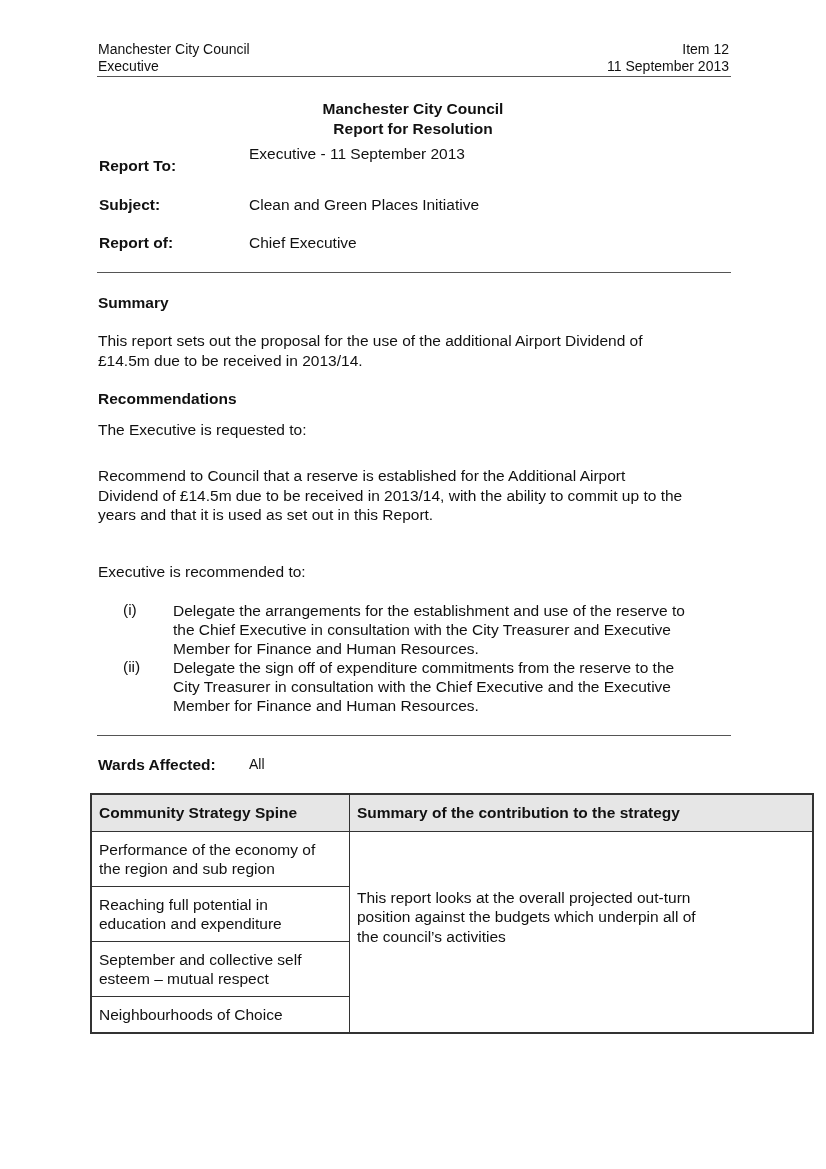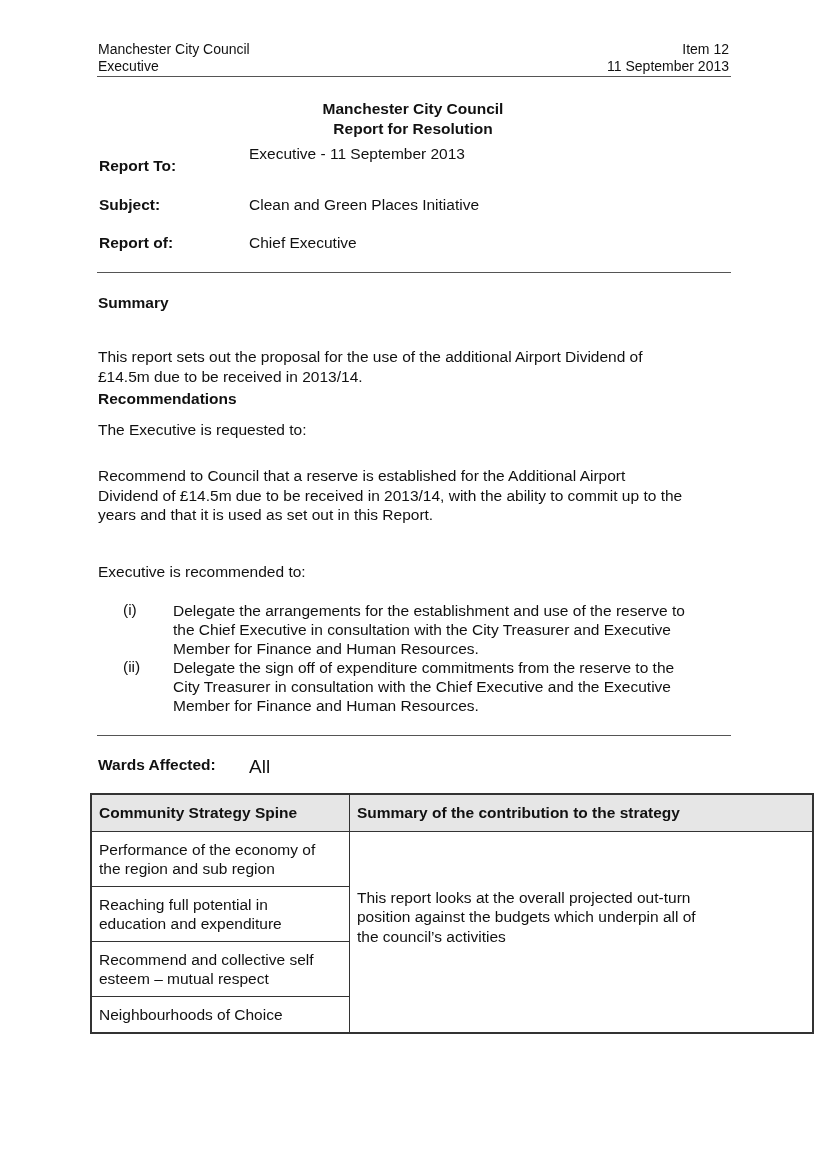--- a/index.html
+++ b/index.html
@@ -54,21 +54,21 @@
 
 <div class="abs meta-label" style="top:157px;">Report To:</div>
 <div class="abs meta-value" style="top:145px;">Executive - 11 September 2013</div>
 <div class="abs meta-label" style="top:196px;">Subject:</div>
 <div class="abs meta-value" style="top:196px;">Clean and Green Places Initiative</div>
 <div class="abs meta-label" style="top:234px;">Report of:</div>
 <div class="abs meta-value" style="top:234px;">Chief Executive</div>
 <div class="rule" style="top:272px;"></div>
 
 <div class="abs h" style="top:294px;">Summary</div>
-<div class="abs p" style="top:347px;">
+<div class="abs p" style="top:331px;">
   <div>This report sets out the proposal for the use of the additional Airport Dividend of</div>
   <div>£14.5m due to be received in 2013/14.</div>
 </div>
 
 <div class="abs h" style="top:390px;">Recommendations</div>
 <div class="abs p" style="top:420px;">The Executive is requested to:</div>
 <div class="abs p" style="top:466px;">
   <div>Recommend to Council that a reserve is established for the Additional Airport</div>
   <div>Dividend of £14.5m due to be received in 2013/14, with the ability to commit up to the</div>
   <div>years and that it is used as set out in this Report.</div>
@@ -85,21 +85,21 @@
 <div class="abs li-num" style="left:123px; top:658px;">(ii)</div>
 <div class="abs li-text" style="top:658px;">
   <div>Delegate the sign off of expenditure commitments from the reserve to the</div>
   <div>City Treasurer in consultation with the Chief Executive and the Executive</div>
   <div>Member for Finance and Human Resources.</div>
 </div>
 
 <div class="rule" style="top:735px;"></div>
 
 <div class="abs h" style="top:756px;">Wards Affected:</div>
-<div class="abs" style="left:249px; top:756px; font-size:19px;">All</div>
+<div class="abs" style="left:249px; top:756px; font-size:14px;">All</div>
 
 <table class="strategy">
   <thead>
     <tr>
       <th class="c1">Community Strategy Spine</th>
       <th>Summary of the contribution to the strategy</th>
     </tr>
   </thead>
   <tbody>
     <tr>
@@ -116,21 +116,21 @@
       </td>
     </tr>
     <tr>
       <td class="left">
         <div>Reaching full potential in</div>
         <div>education and expenditure</div>
       </td>
     </tr>
     <tr>
       <td class="left">
-        <div>Recommend and collective self</div>
+        <div>September and collective self</div>
         <div>esteem – mutual respect</div>
       </td>
     </tr>
     <tr>
       <td class="left last">
         <div>Neighbourhoods of Choice</div>
       </td>
     </tr>
   </tbody>
 </table>

